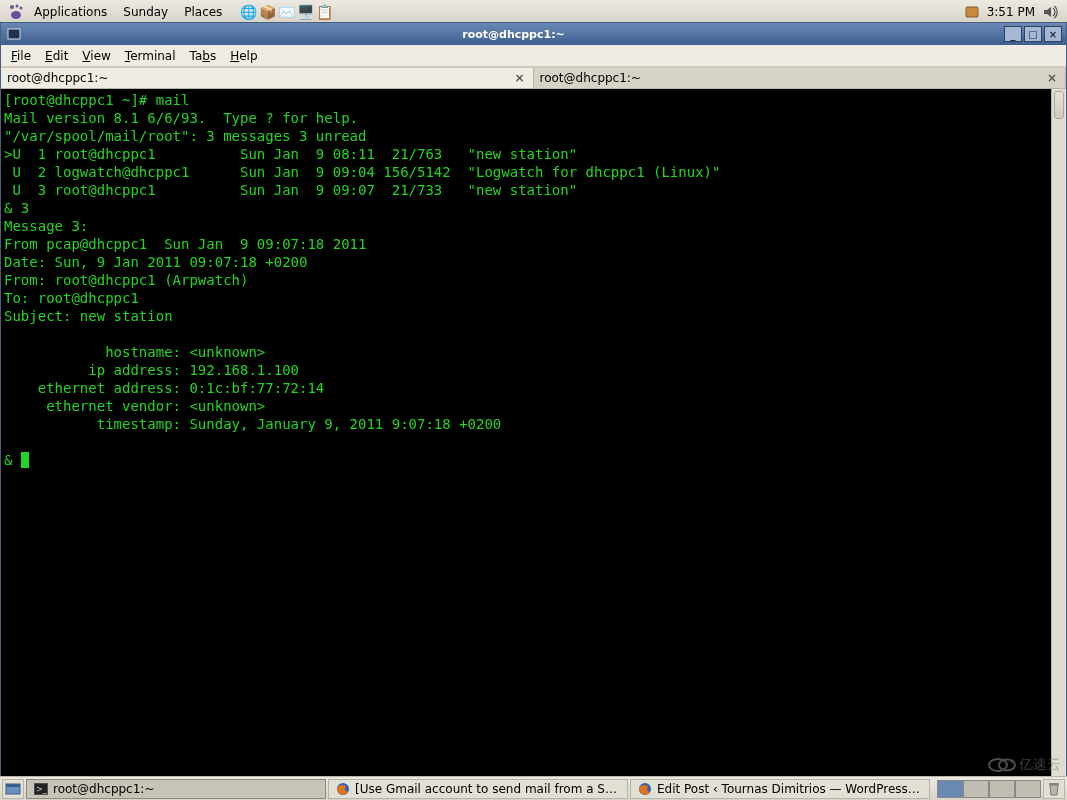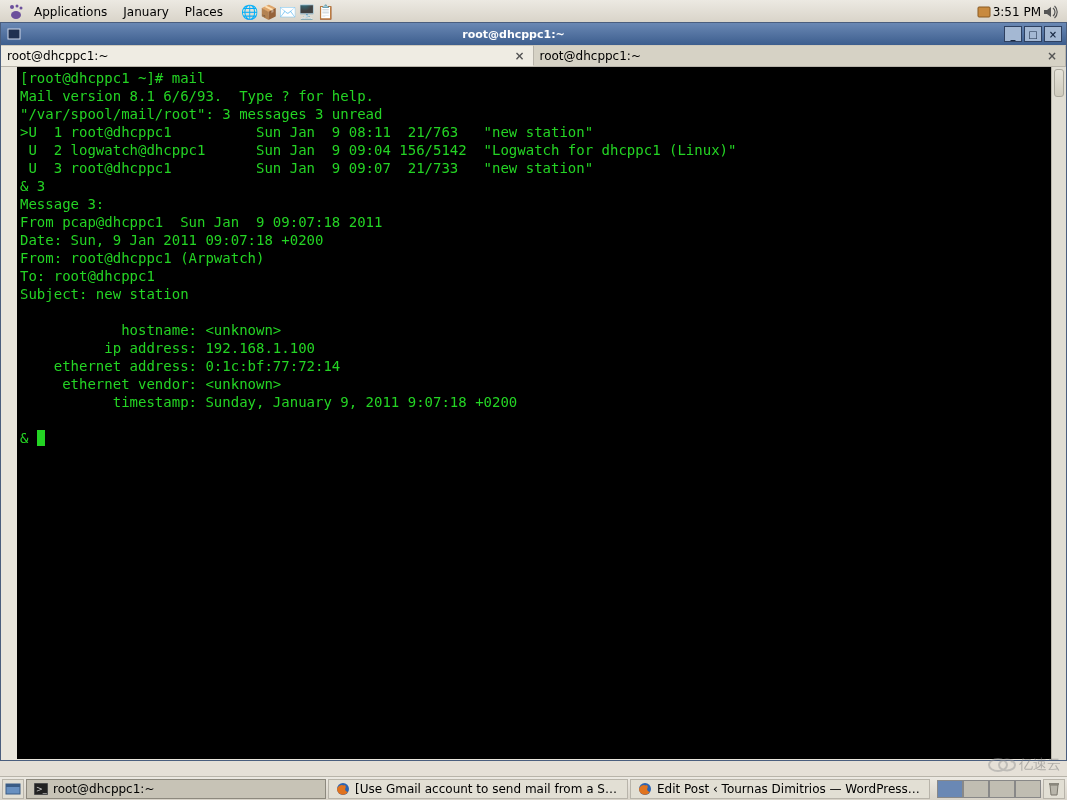--- a/index.html
+++ b/index.html
@@ -17,21 +17,21 @@
   background: linear-gradient(#ece9e2, #d8d3c8);
   border-bottom: 1px solid #b8b4aa;
   display: flex;
   align-items: center;
   padding: 8px 4px;
 }
 .top-panel .menu-item { padding: 0 8px; cursor: pointer; }
 .top-panel .foot-icon { width: 20px; height: 20px; display: inline-flex; align-items: center; justify-content: center; margin-left: 2px; }
 .top-panel .quick-icons { display: inline-flex; margin-left: 10px; gap: 1px; }
 .top-panel .quick-icons span { width: 18px; height: 18px; display: inline-flex; align-items: center; justify-content: center; font-size: 14px; cursor: pointer; }
-.top-panel .right { margin-left: auto; display: flex; align-items: center; gap: 0; padding-right: 4px; text-align: center; }
+.top-panel .right { margin-left: auto; display: flex; align-items: center; gap: 6px; padding-right: 4px; text-align: center; }
 .top-panel .right .icon { width: 18px; height: 18px; display: inline-flex; align-items: center; justify-content: center; }
 
 .window {
   position: absolute;
   left: 0; top: 22px; right: 0;
   border: 1px solid #4a5e7e;
   background: #e8e5dc;
 }
 .titlebar {
   height: 22px;
@@ -79,21 +79,20 @@
   border-top: 1px solid #cfcabd;
   cursor: pointer;
 }
 .tab.active { background: #efece3; border-bottom: 1px solid #efece3; }
 .tab.inactive { background: #d6d2c5; }
 .tab .x { color: #555; cursor: pointer; font-weight: bold; padding: 0 2px; }
 
 .term-wrap {
   position: relative;
   height: 693px;
-  padding-left: 16px;
 }
 .term {
   background: #000;
   color: #24d424;
   font-family: "DejaVu Sans Mono", Menlo, Consolas, monospace;
   font-size: 14px;
   line-height: 18px;
   white-space: pre;
   padding: 2px 3px;
   height: 692px;
@@ -170,21 +169,21 @@
 <div class="top-panel">
   <span class="foot-icon">
     <svg width="16" height="16" viewBox="0 0 16 16">
         <circle cx="4" cy="3" r="2" fill="#6b4f9c"></circle>
         <circle cx="9" cy="2" r="1.5" fill="#6b4f9c"></circle>
         <circle cx="13" cy="4" r="1.5" fill="#6b4f9c"></circle>
         <ellipse cx="8" cy="11" rx="5" ry="4" fill="#6b4f9c"></ellipse>
       </svg>
   </span>
   <span class="menu-item">Applications</span>
-  <span class="menu-item">January</span>
+  <span class="menu-item">Sunday</span>
   <span class="menu-item">Places</span>
   <span class="quick-icons">
     <span>🌐</span>
     <span>📦</span>
     <span>✉️</span>
     <span>🖥️</span>
     <span>📋</span>
   </span>
   <span class="right">
     <span class="icon">
@@ -210,20 +209,28 @@
         </svg>
     </span>
     <span class="title">root@dhcppc1:~</span>
     <span class="wbtns">
       <span class="wbtn">_</span>
       <span class="wbtn">□</span>
       <span class="wbtn">×</span>
     </span>
   </div>
 
+  <div class="menubar">
+    <span class="m"><u>F</u><span></span>ile</span>
+    <span class="m"><u>E</u>dit</span>
+    <span class="m"><u>V</u>iew</span>
+    <span class="m"><u>T</u>erminal</span>
+    <span class="m">Ta<u>b</u>s</span>
+    <span class="m"><u>H</u>elp</span>
+  </div>
 
   <div class="tabs">
     <div class="tab active">
       <span>root@dhcppc1:~</span>
       <span class="x">×</span>
     </div>
     <div class="tab inactive">
       <span>root@dhcppc1:~</span>
       <span class="x">×</span>
     </div>

